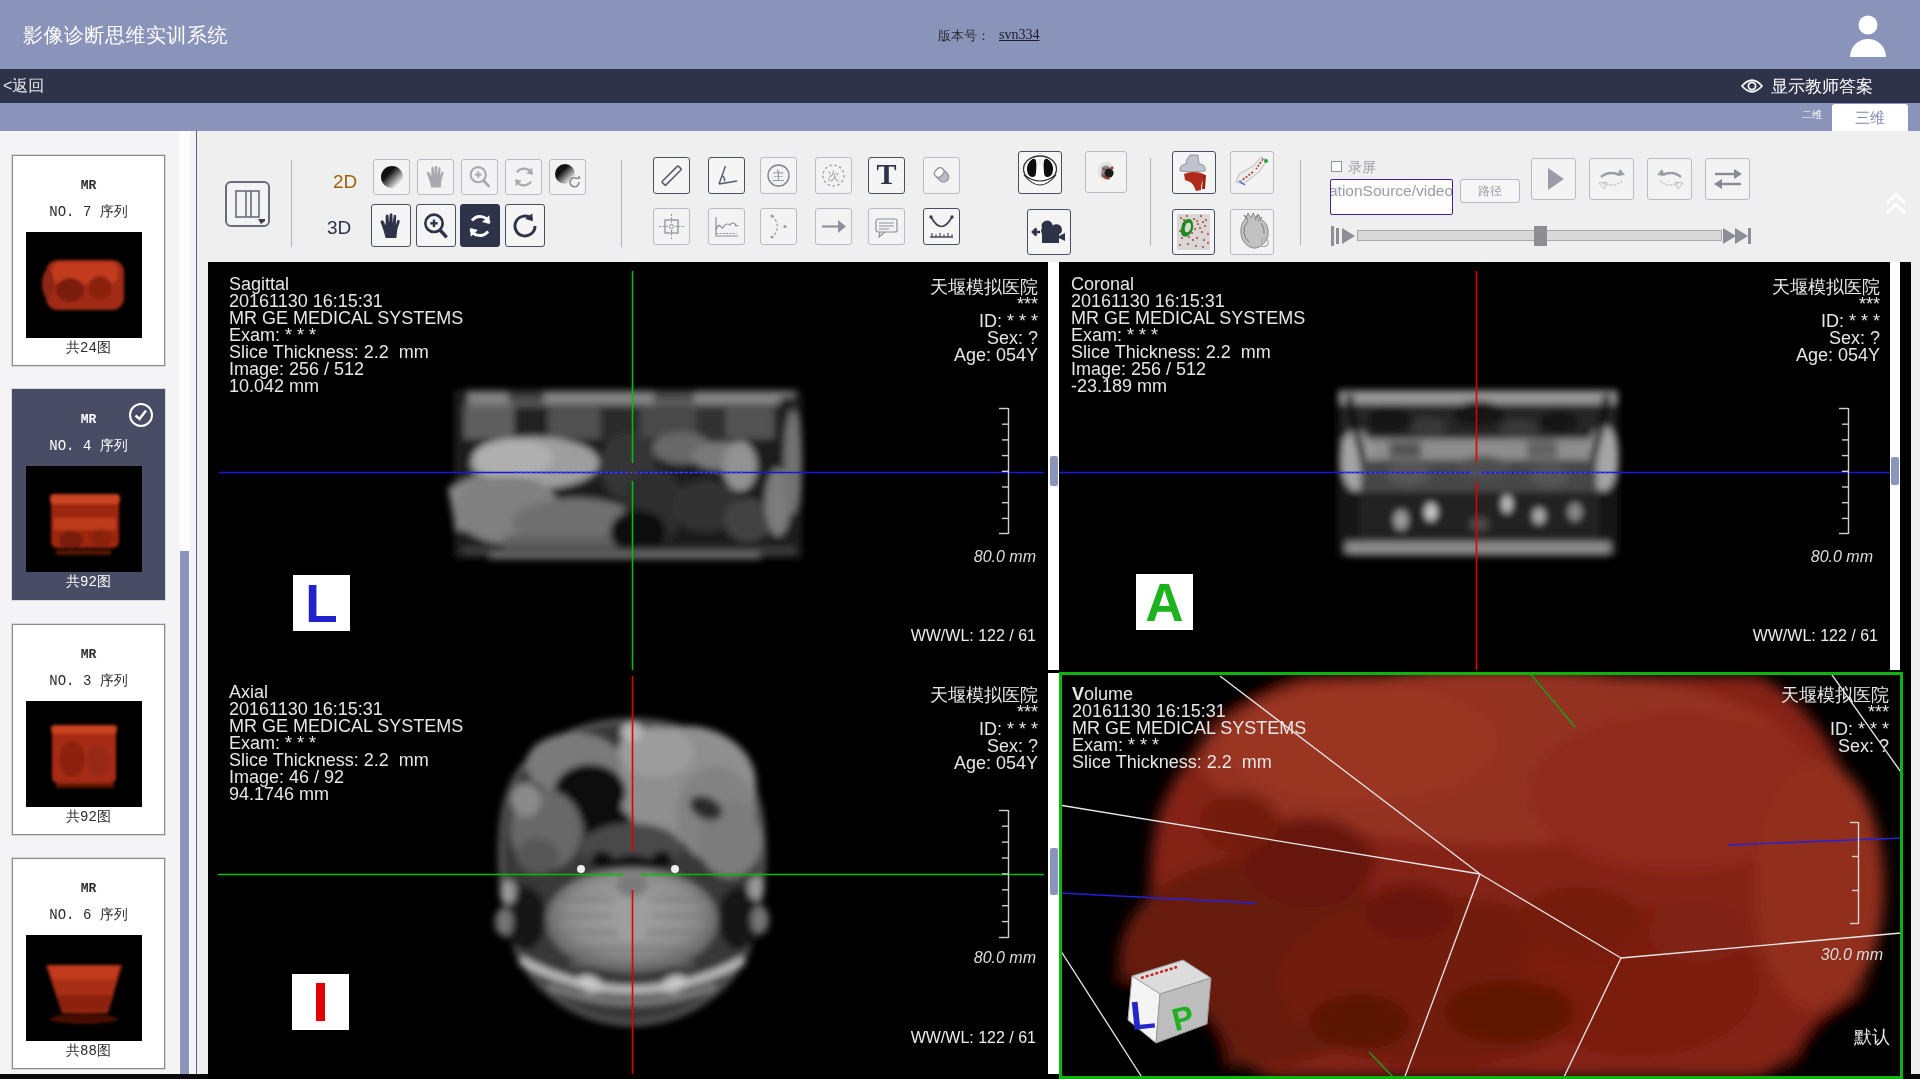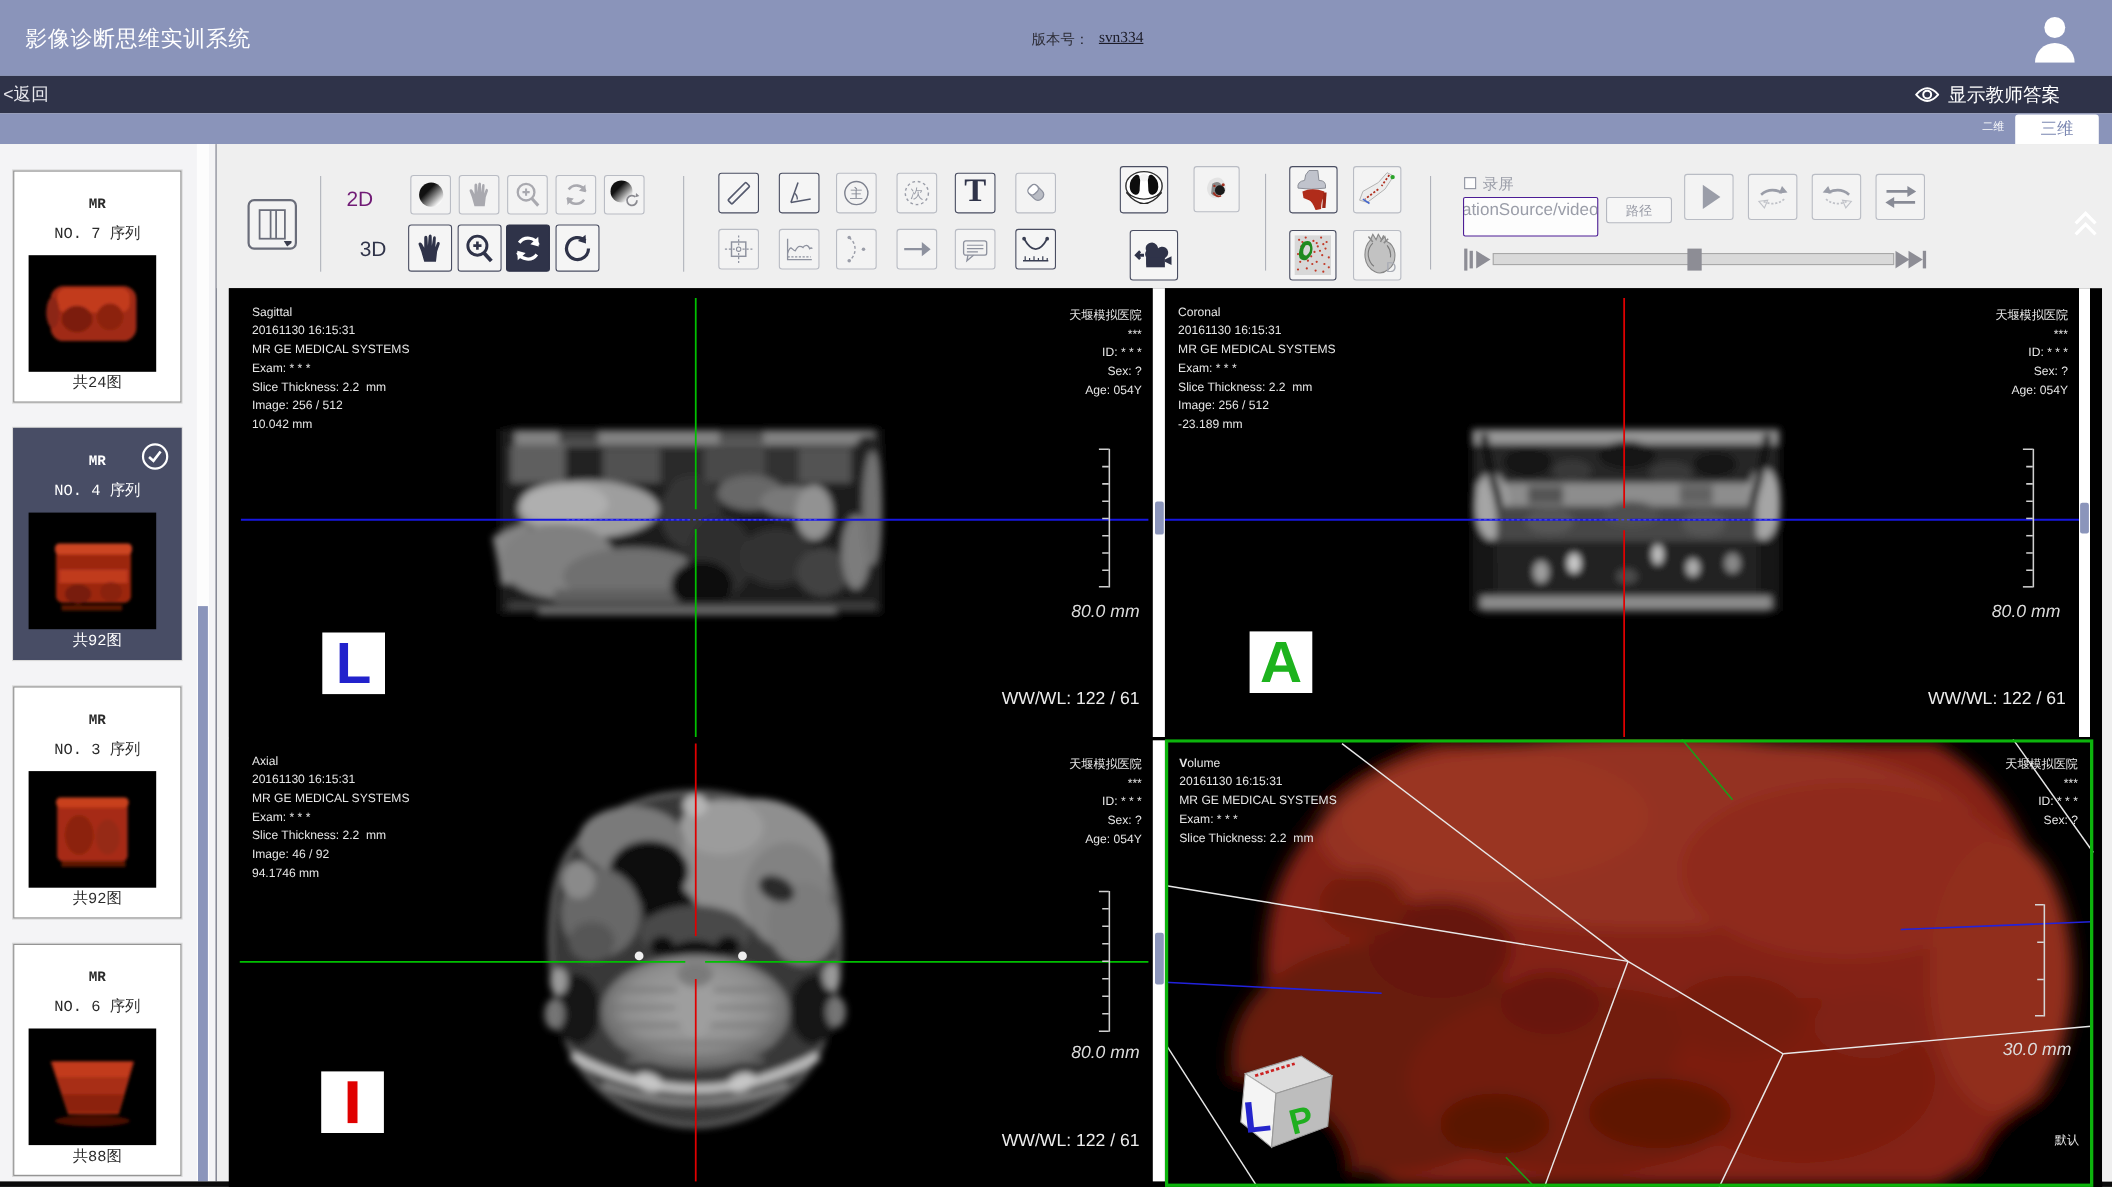--- a/index.html
+++ b/index.html
@@ -43,21 +43,21 @@
   .tbtn.g { border:1px solid #b9bcc4; }
   .tbtn.sel { background:#2f3349; border:1px solid #2f3349; }
   .tdiv { position:absolute; width:1px; background:#b0b3bb; }
   .tlabel { position:absolute; font-size:19px; }
   
   #viewer { left:208px; top:262px; width:1703px; height:817px; background:#000; }
   #graymargin { left:1911px; top:131px; width:9px; height:943px; background:#efefef; }
   .vsb { position:absolute; background:#fff; }
   .vsbthumb { position:absolute; background:#8b95bb; border-radius:2px;}
   
-  .vtext { position:absolute; color:#e6e6e6; font-size:11px; line-height:17px; white-space:pre; }
+  .vtext { position:absolute; color:#e6e6e6; font-size:18px; line-height:17px; white-space:pre; }
   .vtext.right { text-align:right; }
   .mm { position:absolute; color:#dcdcdc; font-size:16px; font-style:italic; }
   .wwwl { position:absolute; color:#ececec; font-size:16px; }
   .omark { position:absolute; width:57px; height:56px; background:#fff; display:flex;
      align-items:center; justify-content:center; font-size:53px; font-weight:bold; }
   #bottomstrip { left:0px; top:1074px; width:1920px; height:5px; background:#0b0b0b; }
 </style>
 </head>
 <body>
 <div id="app">
@@ -154,21 +154,21 @@
 
     <div class="tbtn" style="left:28px;top:50px;width:45px;height:46px;border-radius:6px;border:2px solid #6a6d7a">
       <svg width="41" height="42" viewBox="0 0 41 42">
           <rect x="9" y="8" width="23" height="26" fill="none" stroke="#6a6d7a" stroke-width="1.6"></rect>
           <line x1="19" y1="8" x2="19" y2="34" stroke="#6a6d7a" stroke-width="1.6"></line>
           <line x1="24" y1="8" x2="24" y2="34" stroke="#6a6d7a" stroke-width="1.6"></line>
           <path d="M31 36 l7 0 l0 2 l-4 3 z" fill="#3a3d4d"></path>
         </svg>
     </div>
     <div class="tdiv" style="left:94px;top:29px;height:87px"></div>
-    <div class="tlabel" style="left:118px;top:40px;color:#701a75">2D</div>
+    <div class="tlabel" style="left:136px;top:40px;color:#a16207">2D</div>
     <div class="tlabel" style="left:130px;top:86px;color:#2f3349">3D</div>
 
     <div class="tbtn g" style="left:176px;top:28px;width:37px;height:36px">
       <svg width="30" height="30" viewBox="0 0 30 30">
           <defs>
             <linearGradient id="wl1" x1="0" y1="0" x2="1" y2="1">
               <stop offset="0.35" stop-color="#111"></stop>
               <stop offset="0.85" stop-color="#fff"></stop>
             </linearGradient>
           </defs>

